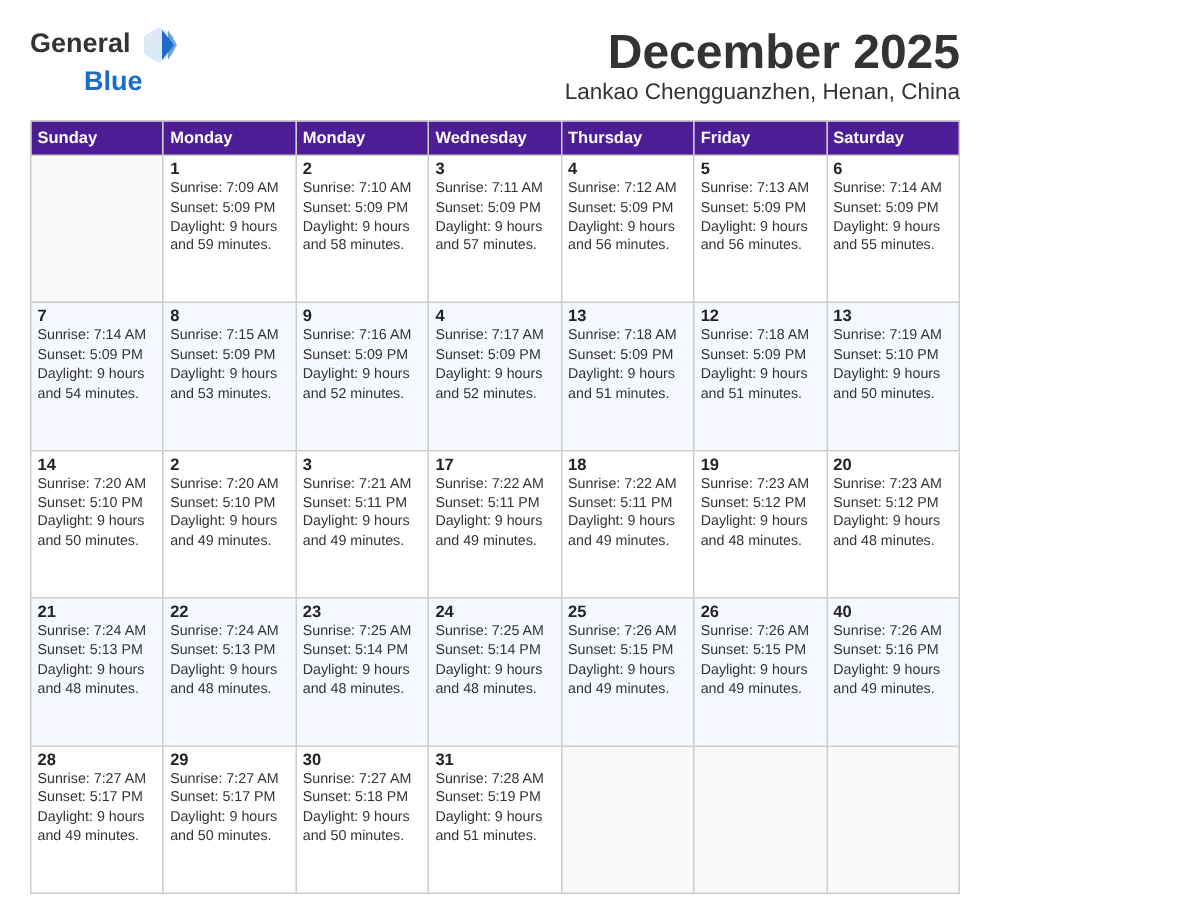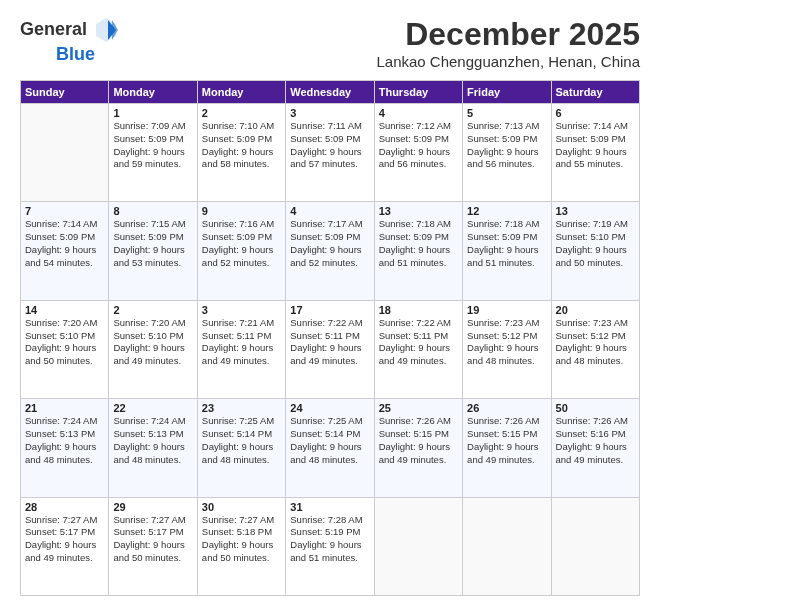--- a/index.html
+++ b/index.html
@@ -236,21 +236,21 @@
           </td>
           <td>
             <div class="day-num">25</div>
           <div class="day-info">Sunrise: 7:26 AM<br>Sunset: 5:15 PM<br>Daylight: 9 hours and 49 minutes.</div>
           </td>
           <td>
             <div class="day-num">26</div>
           <div class="day-info">Sunrise: 7:26 AM<br>Sunset: 5:15 PM<br>Daylight: 9 hours and 49 minutes.</div>
           </td>
           <td>
-            <div class="day-num">50</div>
+            <div class="day-num">40</div>
           <div class="day-info">Sunrise: 7:26 AM<br>Sunset: 5:16 PM<br>Daylight: 9 hours and 49 minutes.</div>
           </td>
         </tr>
         <tr>
           <td>
             <div class="day-num">28</div>
           <div class="day-info">Sunrise: 7:27 AM<br>Sunset: 5:17 PM<br>Daylight: 9 hours and 49 minutes.</div>
           </td>
           <td>
             <div class="day-num">29</div>

